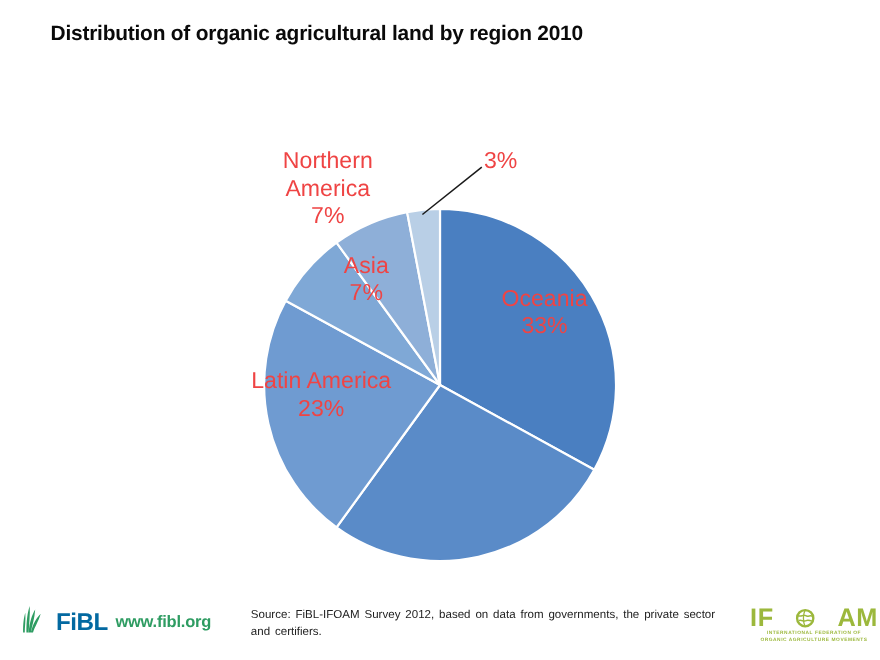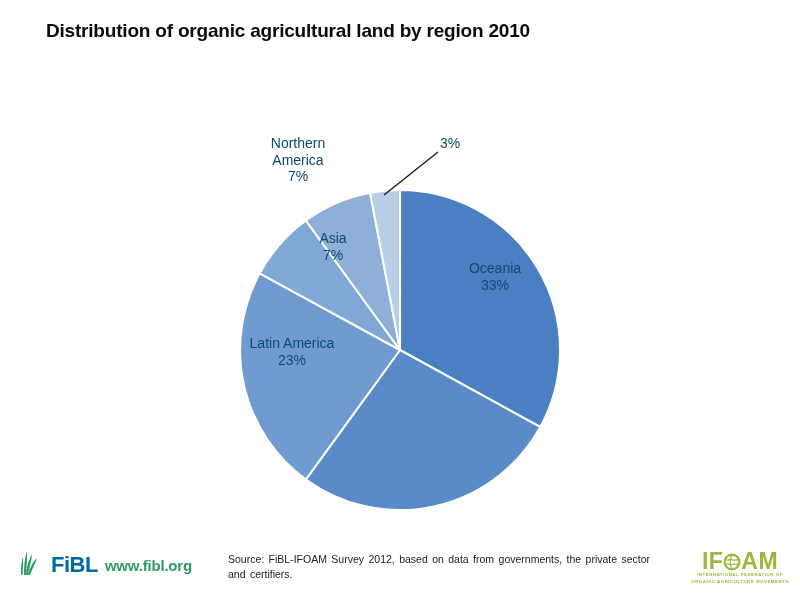--- a/index.html
+++ b/index.html
@@ -41,23 +41,23 @@
     position: absolute;
     left: 0;
     top: 0;
   }
 
   
   .pie-label {
     position: absolute;
     text-align: center;
     font-family: "Liberation Sans", sans-serif;
-    font-size: 14px;
+    font-size: 21px;
     line-height: 1.18;
-    color: #0c4a6e;
+    color: #ef4444;
     white-space: nowrap;
   }
   .pie-label .lbl-name { display: block; }
   .pie-label .lbl-val  { display: block; }
 
   #label-africa          { left: 440px; top: 40px;  width: 120px; text-align: left; }
   #label-northern-america{ left: 228px; top: 40px;  width: 140px; }
   #label-asia           { left: 278px; top: 135px; width: 110px; }
   #label-latin-america  { left: 202px; top: 240px; width: 180px; }
   #label-oceania        { left: 420px; top: 165px; width: 150px; }
@@ -114,20 +114,21 @@
   #ifoam-wordmark {
     display: flex;
     align-items: center;
     justify-content: center;
     font-size: 23px;
     font-weight: bold;
     color: #9cb83c;
     letter-spacing: 0.5px;
     line-height: 1;
     height: 22px;
+    gap: 20px;
   }
   #ifoam-globe-icon {
     display: inline-block;
     width: 18px;
     height: 18px;
     margin: 0 0px;
     vertical-align: middle;
   }
   .ifoam-tagline {
     font-size: 4.4px;

